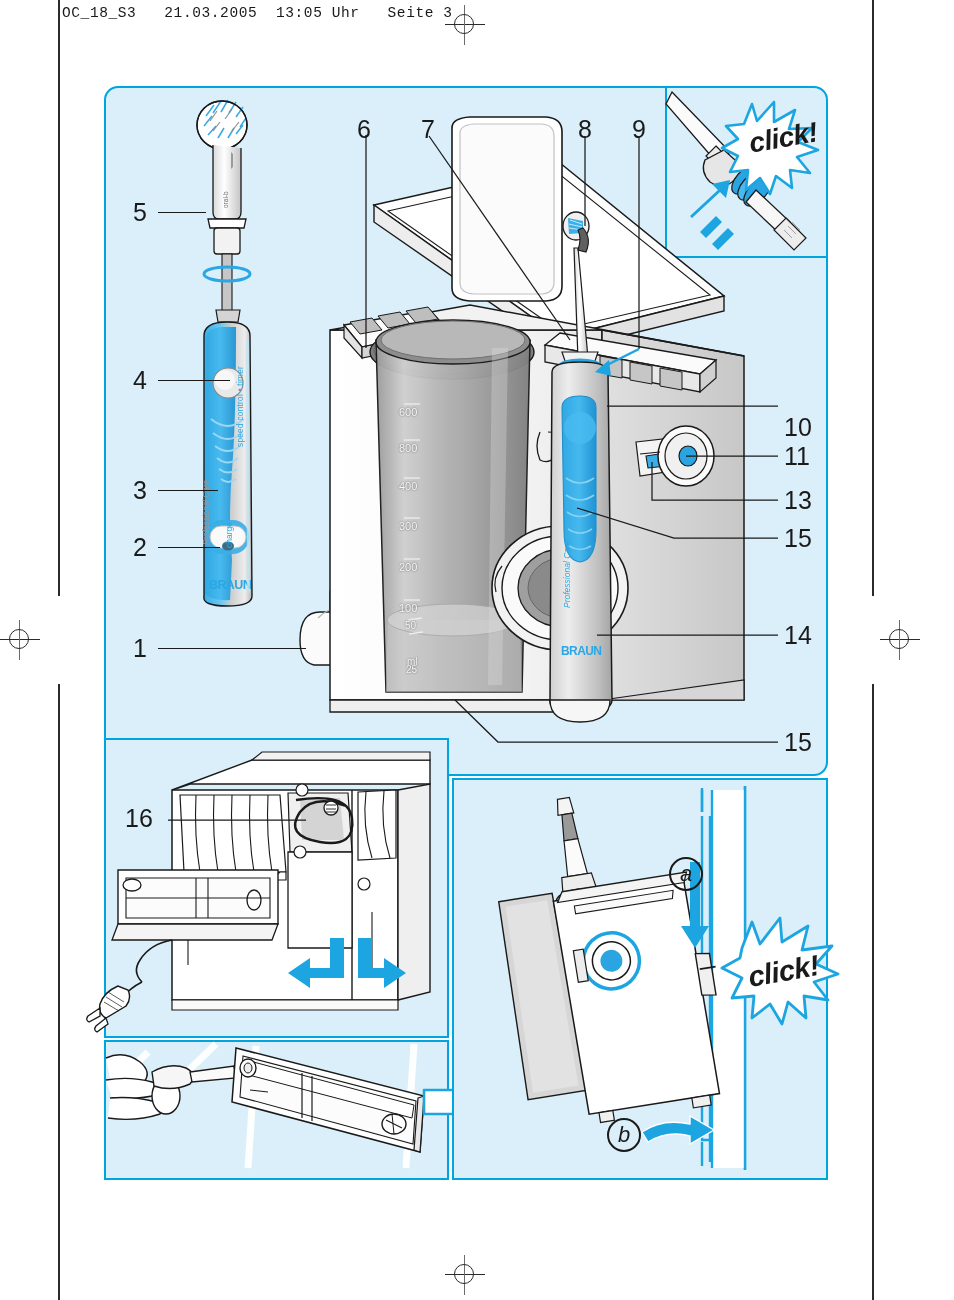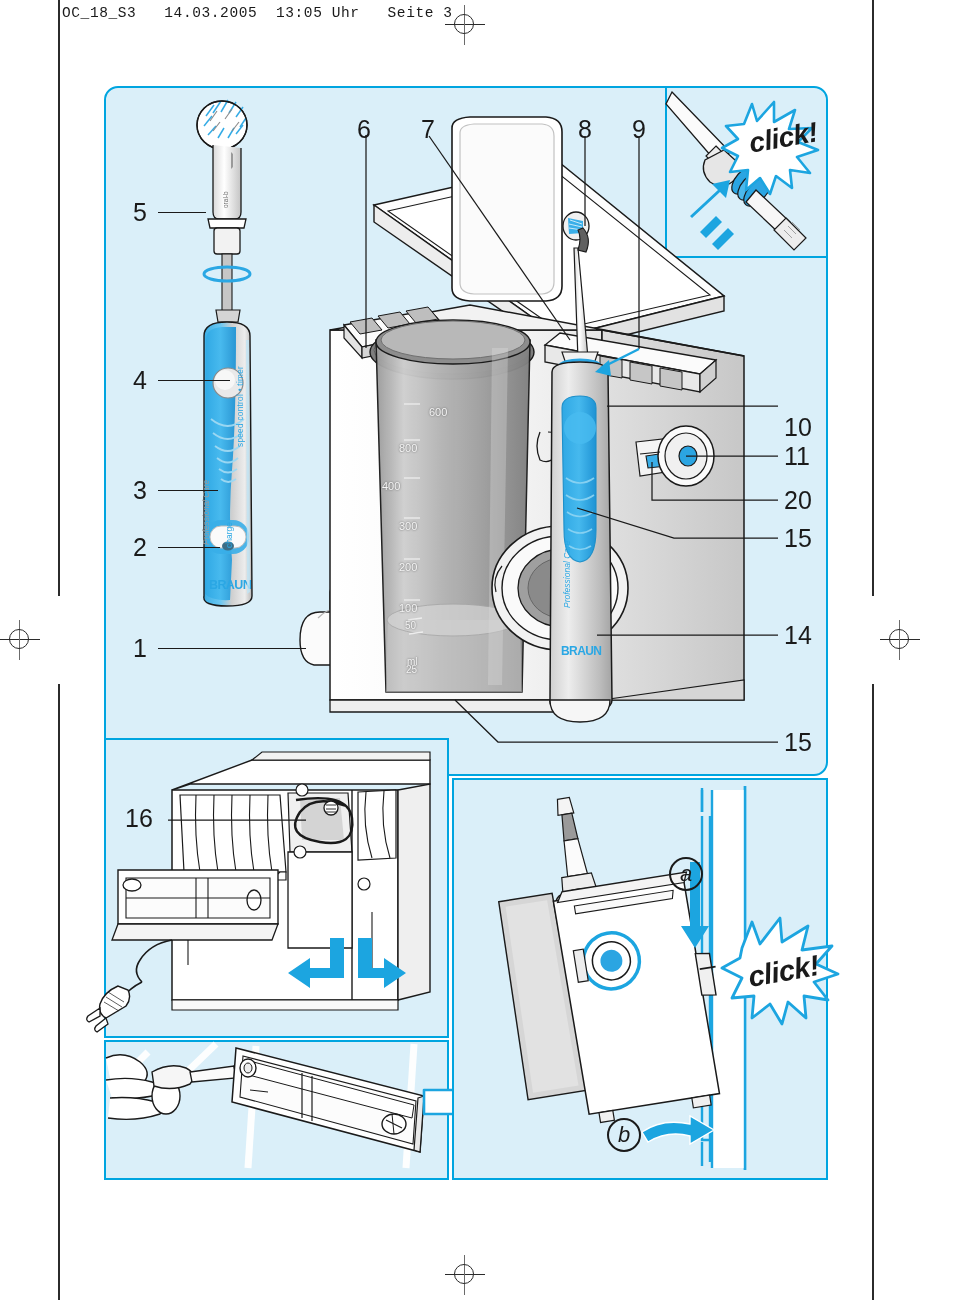--- a/index.html
+++ b/index.html
@@ -35,21 +35,21 @@
   
   .clicktext{position:absolute;font-style:italic;font-weight:bold;color:#1a1a1a;
       font-size:30px;letter-spacing:-.5px;transform:rotate(-10deg);}
 
   svg{display:block;}
   .sv{position:absolute;left:0;top:0;overflow:visible;}
 </style>
 </head>
 <body>
 
-<div id="print-header">OC_18_S3   14.03.2005  13:05 Uhr   Seite 3</div>
+<div id="print-header">OC_18_S3   21.03.2005  13:05 Uhr   Seite 3</div>
 
 <div class="crop" style="left:58px;top:0;width:1.6px;height:36px;"></div>
 <div class="crop" style="left:872px;top:0;width:1.6px;height:36px;"></div>
 <div class="crop" style="left:58px;top:1258px;width:1.6px;height:42px;"></div>
 <div class="crop" style="left:872px;top:1258px;width:1.6px;height:42px;"></div>
 <div class="crop" style="left:58px;top:36px;width:1.6px;height:560px;"></div>
 <div class="crop" style="left:58px;top:684px;width:1.6px;height:574px;"></div>
 <div class="crop" style="left:872px;top:36px;width:1.6px;height:560px;"></div>
 <div class="crop" style="left:872px;top:684px;width:1.6px;height:574px;"></div>
 
@@ -369,23 +369,23 @@
              L812 128 L798 142 L818 150 L797 157 L810 173 L790 170 L792 188
              L776 176 L770 194 L760 178 L746 190 L748 170 L730 172 L738 156
              L722 148 L738 139 L726 126 Z" fill="#ffffff" stroke="#1ca5e0" stroke-width="2.6" stroke-linejoin="round"></path>
   </g>
 </svg>
 
 <div class="clicktext" style="left:749px;top:122px;font-size:28px;">click!</div>
 
 <div style="position:absolute;left:0;top:0;color:#f5f5f5;font-size:11px;
             font-family:'Liberation Sans',sans-serif;text-shadow:0 0 2px rgba(80,80,80,.9);">
-  <span style="position:absolute;left:399px;top:406px;margin-left:30px;">600</span>
+  <span style="position:absolute;left:399px;top:406px;">600</span>
   <span style="position:absolute;left:399px;top:442px;">800</span>
-  <span style="position:absolute;left:382px;top:480px;">400</span>
+  <span style="position:absolute;left:399px;top:480px;">400</span>
   <span style="position:absolute;left:399px;top:520px;text-align:right;">300</span>
   <span style="position:absolute;left:399px;top:561px;">200</span>
   <span style="position:absolute;left:399px;top:602px;">100</span>
   <span style="position:absolute;left:405px;top:620px;font-size:10px;">50</span>
   <span style="position:absolute;left:406px;top:634px;font-size:10px;margin-top:30px;">25</span>
   <span style="position:absolute;left:407px;top:656px;font-size:10px;">ml</span>
 </div>
 
 <div class="callout" style="left:133px;top:200px;">5</div>
 <div class="callout" style="left:133px;top:368px;">4</div>
@@ -399,21 +399,21 @@
 <div class="leader" style="left:158px;top:547px;width:62px;height:1.3px;"></div>
 <div class="leader" style="left:158px;top:648px;width:148px;height:1.3px;"></div>
 
 <div class="callout" style="left:357px;top:117px;">6</div>
 <div class="callout" style="left:421px;top:117px;">7</div>
 <div class="callout" style="left:578px;top:117px;">8</div>
 <div class="callout" style="left:632px;top:117px;">9</div>
 
 <div class="callout" style="left:784px;top:394px;margin-top:21px;">10</div>
 <div class="callout" style="left:784px;top:444px;">11</div>
-<div class="callout" style="left:784px;top:488px;">20</div>
+<div class="callout" style="left:784px;top:488px;">13</div>
 <div class="callout" style="left:784px;top:526px;">15</div>
 <div class="callout" style="left:784px;top:623px;">14</div>
 <div class="callout" style="left:784px;top:730px;">15</div>
 
 <div class="panel" style="left:104px;top:738px;width:345px;height:300px;"></div>
 
 <svg class="sv" width="954" height="1300" viewBox="0 0 954 1300">
   <g>
 
     <path d="M172 790 L252 760 L430 760 L430 784 L190 784 Z" fill="#ffffff" stroke="#1a1a1a" stroke-width="1.4"></path>

